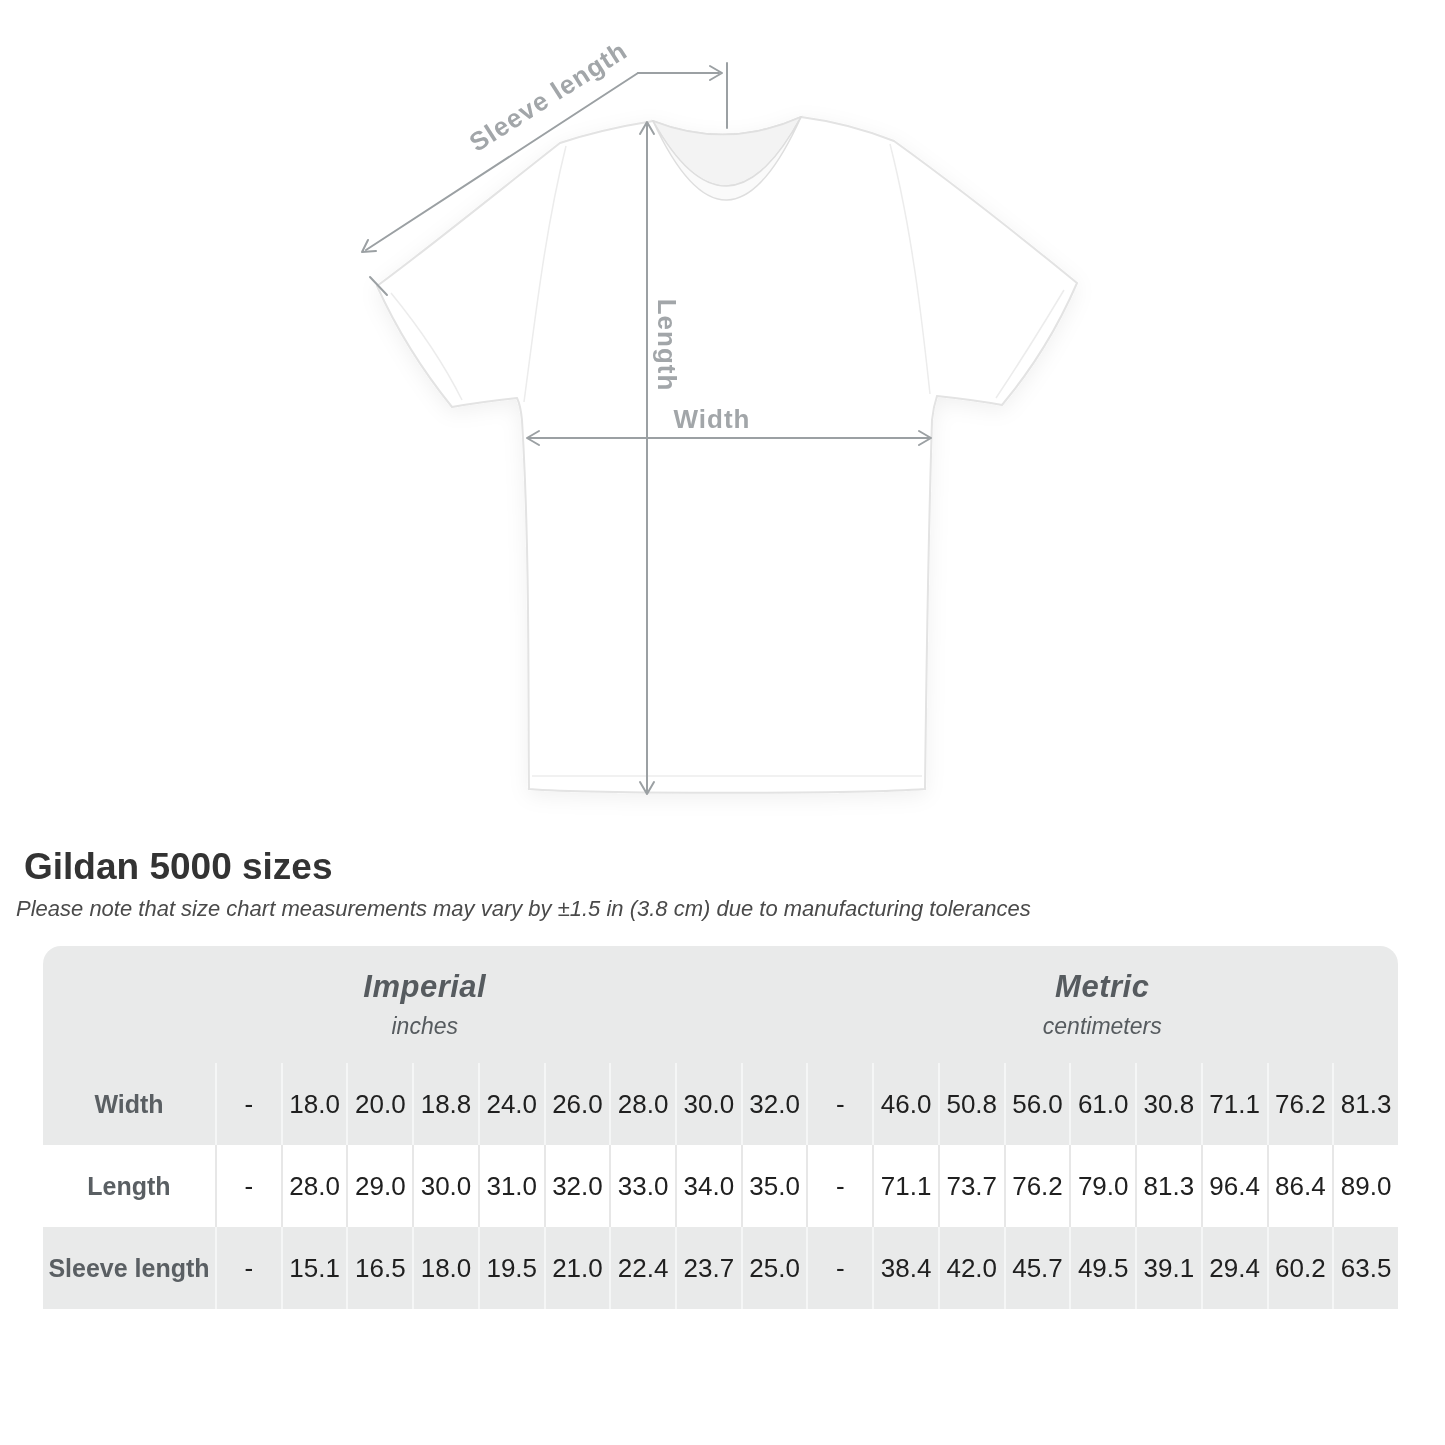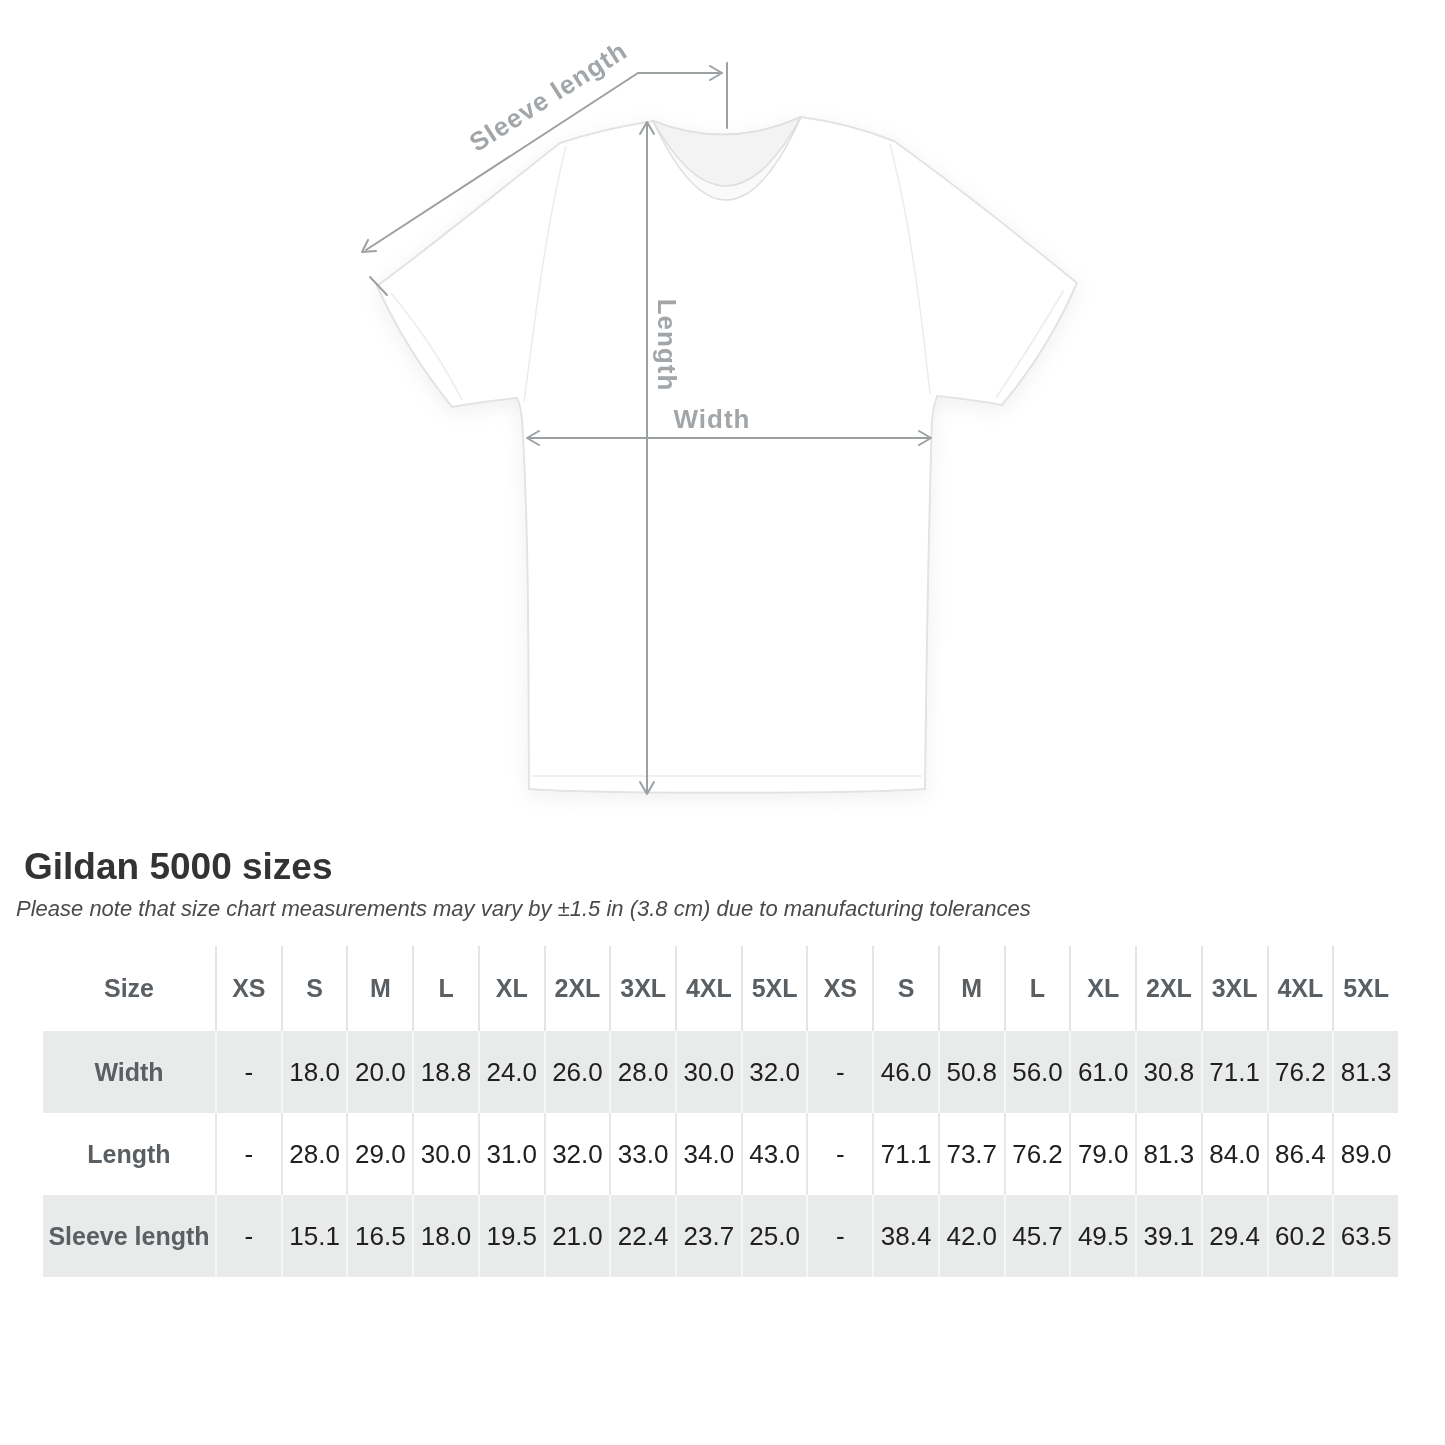--- a/index.html
+++ b/index.html
@@ -127,40 +127,29 @@
         <col>
         <col>
         <col>
         <col>
         <col>
         <col>
         <col>
         <col>
     </colgroup>
     <tbody>
-    <tr class="cols">
-      <th>Size</th>
-      <th>XS</th>
-      <th>S</th>
-      <th>M</th>
-      <th>L</th>
-      <th>XL</th>
-      <th>2XL</th>
-      <th>3XL</th>
-      <th>4XL</th>
-      <th>5XL</th>
-      <th>XS</th>
-      <th>S</th>
-      <th>M</th>
-      <th>L</th>
-      <th>XL</th>
-      <th>2XL</th>
-      <th>3XL</th>
-      <th>4XL</th>
-      <th>5XL</th>
+        <tr class="band">
+      <td colspan="10">
+        <div class="group-name">Imperial</div>
+        <div class="group-unit">inches</div>
+      </td>
+      <td colspan="9">
+        <div class="group-name">Metric</div>
+        <div class="group-unit">centimeters</div>
+      </td>
     </tr>
     <tr class="data gray">
       <th>Width</th>
       <td>-</td>
       <td>18.0</td>
       <td>20.0</td>
       <td>18.8</td>
       <td>24.0</td>
       <td>26.0</td>
       <td>28.0</td>
@@ -179,28 +168,28 @@
     <tr class="data white">
       <th>Length</th>
       <td>-</td>
       <td>28.0</td>
       <td>29.0</td>
       <td>30.0</td>
       <td>31.0</td>
       <td>32.0</td>
       <td>33.0</td>
       <td>34.0</td>
-      <td>43.0</td>
+      <td>35.0</td>
       <td>-</td>
       <td>71.1</td>
       <td>73.7</td>
       <td>76.2</td>
       <td>79.0</td>
       <td>81.3</td>
-      <td>84.0</td>
+      <td>96.4</td>
       <td>86.4</td>
       <td>89.0</td>
     </tr>
     <tr class="data gray">
       <th>Sleeve length</th>
       <td>-</td>
       <td>15.1</td>
       <td>16.5</td>
       <td>18.0</td>
       <td>19.5</td>

